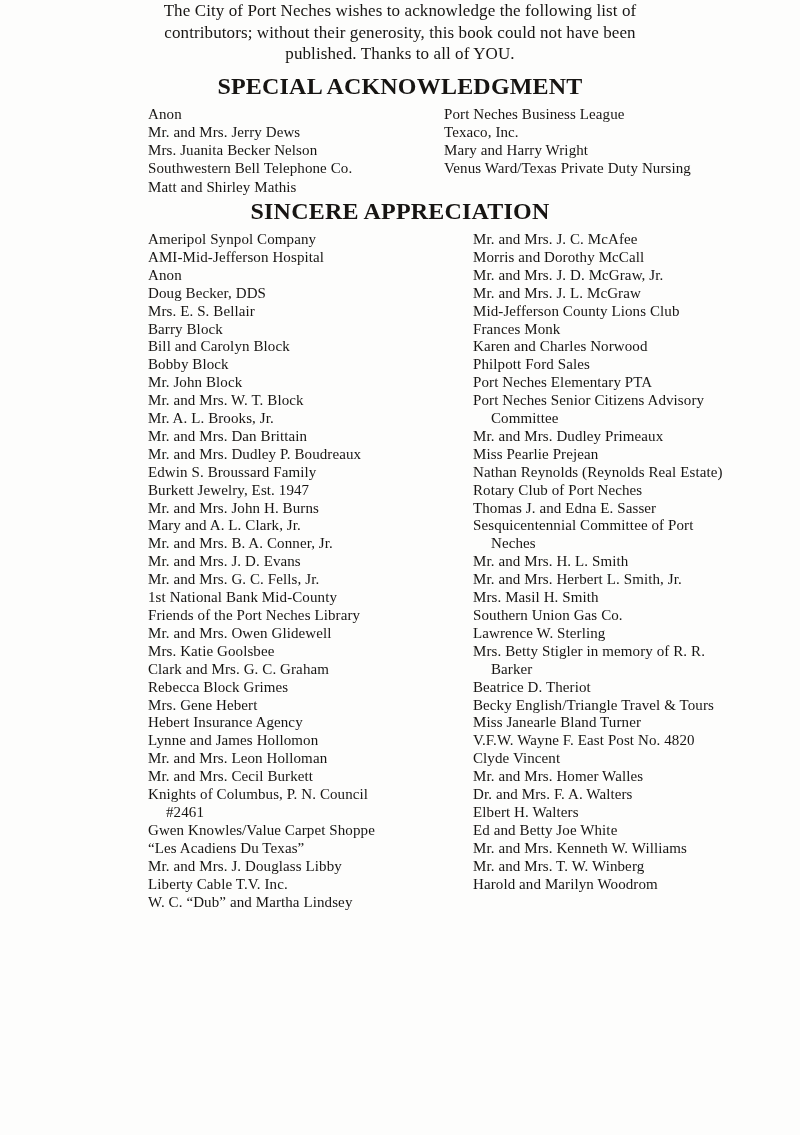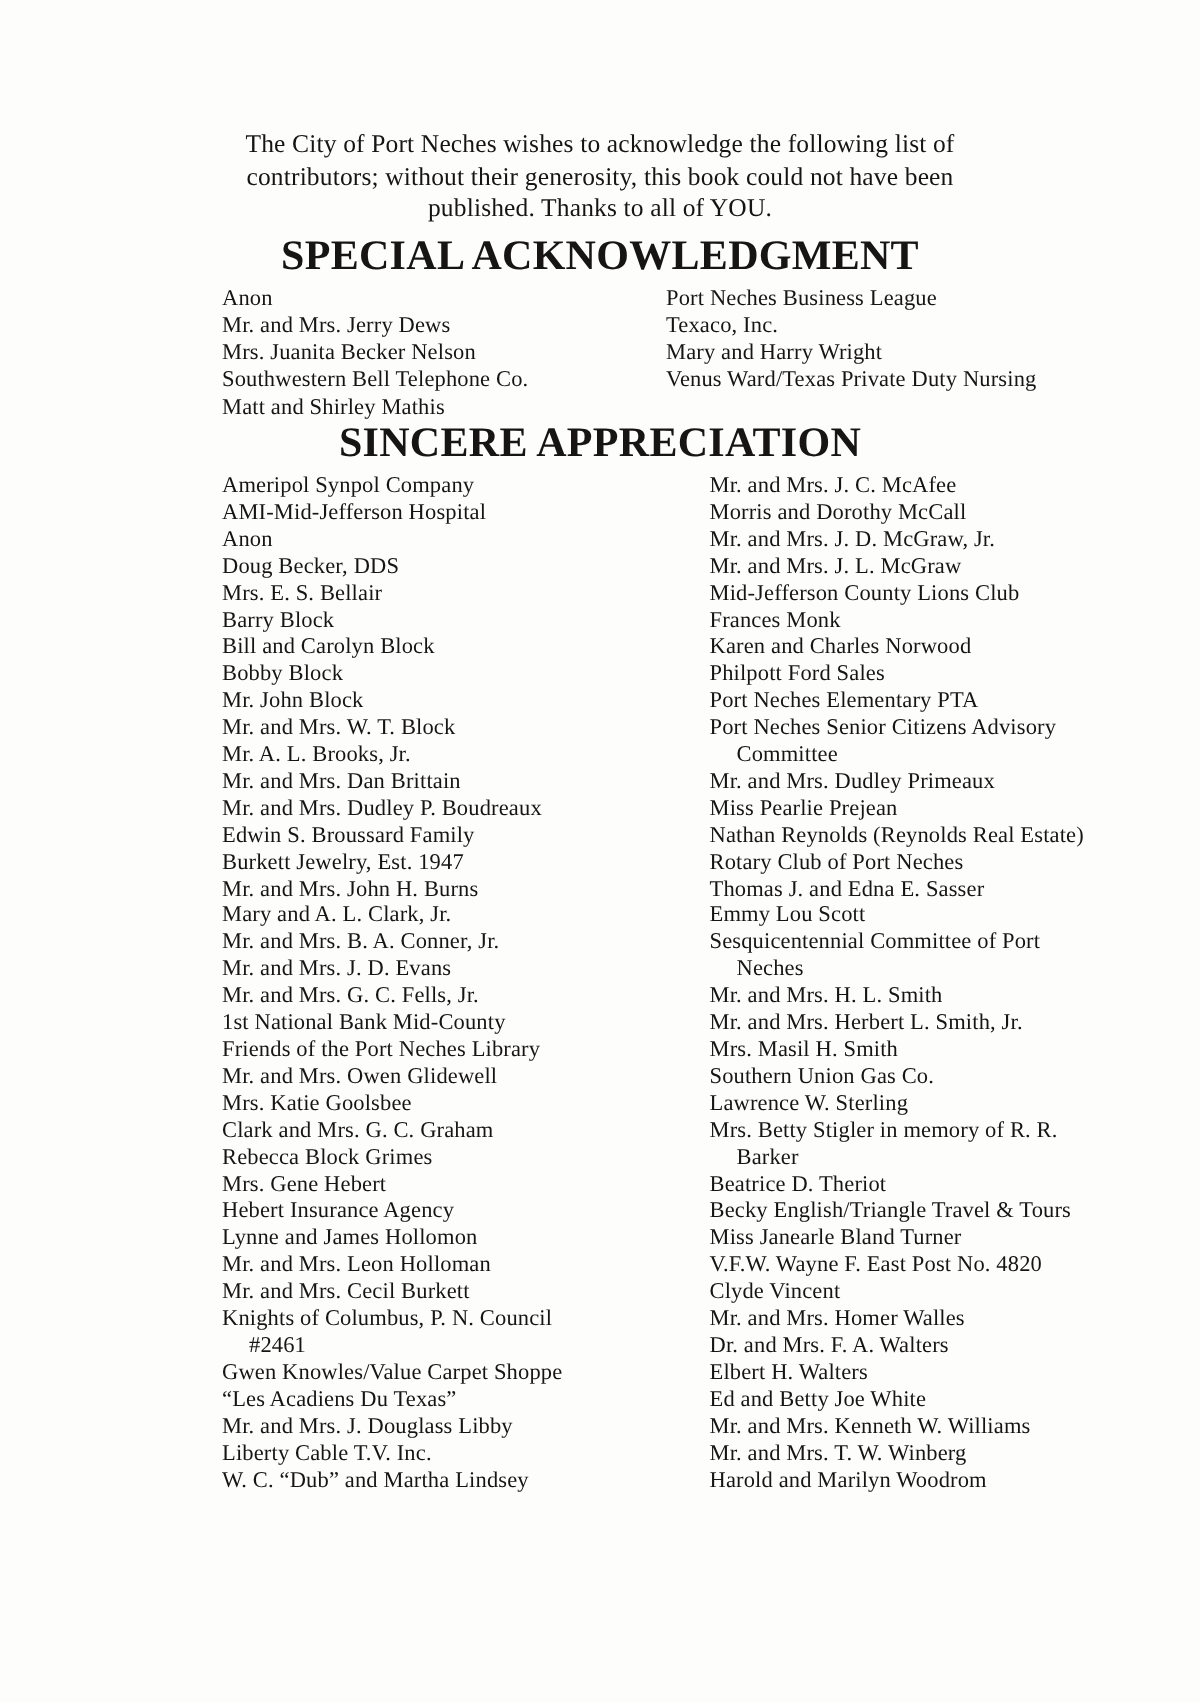--- a/index.html
+++ b/index.html
@@ -8,31 +8,30 @@
     width: 800px;
     height: 1135px;
     margin: 0 auto;
     background: #fdfdfc;
     color: #171513;
     font-family: "Liberation Serif", "DejaVu Serif", serif;
     overflow: hidden;
   }
   .intro {
     margin: 0;
-    padding-top: 85px;
     text-align: center;
     font-size: 17px;
     line-height: 21.5px;
     white-space: pre-line;
     letter-spacing: 0.1px;
   }
   h1.section-title {
     margin: 0;
     text-align: center;
-    font-size: 28px;
+    font-size: 24px;
     font-weight: bold;
     letter-spacing: 0.2px;
     line-height: 26px;
   }
   h1.special-title { margin-top: 8px; }
   h1.sincere-title { margin-top: 2px; }
   .cols { display: flex; align-items: flex-start; gap: 36px; }
   .cols.special { margin-top: 6px; }
   .cols.sincere { margin-top: 7px; }
   .col { box-sizing: border-box; }
@@ -129,21 +128,20 @@
         <div class="item">Karen and Charles Norwood</div>
         <div class="item">Philpott Ford Sales</div>
         <div class="item">Port Neches Elementary PTA</div>
         <div class="item">Port Neches Senior Citizens Advisory
 Committee</div>
         <div class="item">Mr. and Mrs. Dudley Primeaux</div>
         <div class="item">Miss Pearlie Prejean</div>
         <div class="item">Nathan Reynolds (Reynolds Real Estate)</div>
         <div class="item">Rotary Club of Port Neches</div>
         <div class="item">Thomas J. and Edna E. Sasser</div>
-        <div class="item">Emmy Lou Scott</div>
         <div class="item">Sesquicentennial Committee of Port
 Neches</div>
         <div class="item">Mr. and Mrs. H. L. Smith</div>
         <div class="item">Mr. and Mrs. Herbert L. Smith, Jr.</div>
         <div class="item">Mrs. Masil H. Smith</div>
         <div class="item">Southern Union Gas Co.</div>
         <div class="item">Lawrence W. Sterling</div>
         <div class="item">Mrs. Betty Stigler in memory of R. R.
 Barker</div>
         <div class="item">Beatrice D. Theriot</div>

